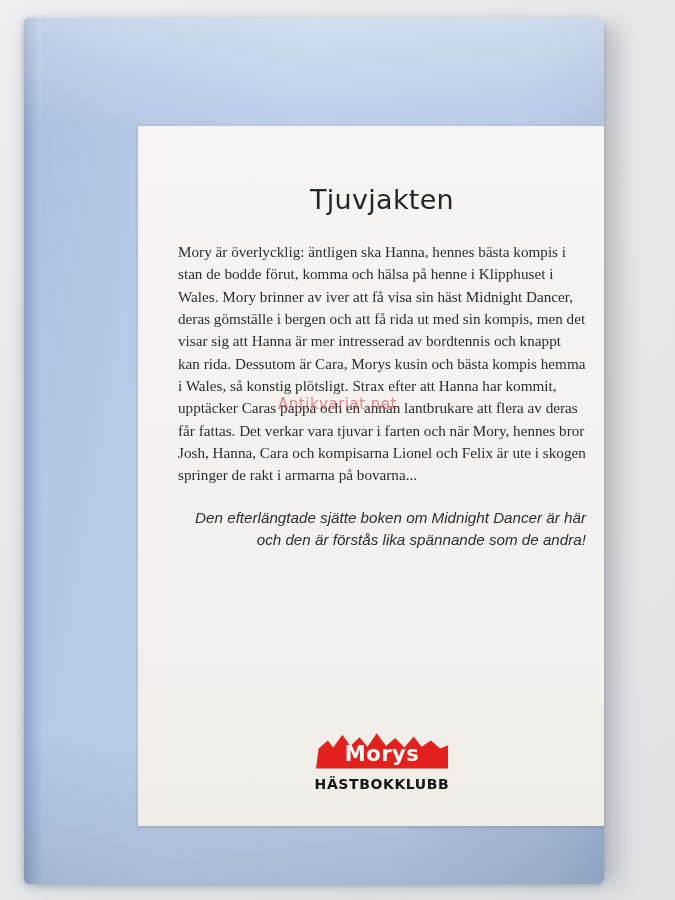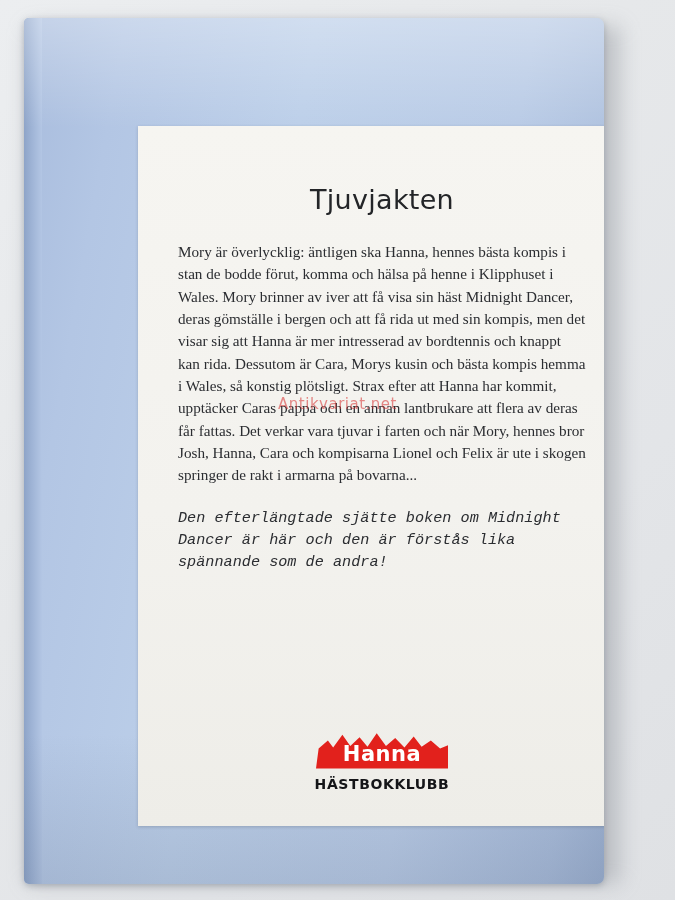--- a/index.html
+++ b/index.html
@@ -102,27 +102,28 @@
     font-family: Liberation Serif, serif;
     font-size: 15.2px;
     line-height: 1.47;
     text-align: left;
     color: #2b2d31;
     margin: 0;
     white-space: pre-line;
   }
 
   .blurb-italic {
-    font-family: Liberation Mono, monospace;
+    font-family: Liberation Sans, sans-serif;
     font-style: italic;
     font-size: 15.2px;
     line-height: 1.47;
     color: #2b2d31;
     margin: 20px 0 0 0;
     white-space: pre-line;
+    text-align: right;
   }
 
   
   .logo-block {
     position: absolute;
     left: 0;
     right: 0;
     bottom: 34px;
     text-align: center;
   }
@@ -192,21 +193,21 @@
     <div class="panel">
       <div class="panel-inner">
         <h1 class="blurb-title">Tjuvjakten</h1>
         <p class="blurb-body">Mory är överlycklig: äntligen ska Hanna, hennes bästa kompis i stan de bodde förut, komma och hälsa på henne i Klipphuset i Wales. Mory brinner av iver att få visa sin häst Midnight Dancer, deras gömställe i bergen och att få rida ut med sin kompis, men det visar sig att Hanna är mer intresserad av bordtennis och knappt kan rida. Dessutom är Cara, Morys kusin och bästa kompis hemma i Wales, så konstig plötsligt. Strax efter att Hanna har kommit, upptäcker Caras pappa och en annan lantbrukare att flera av deras får fattas. Det verkar vara tjuvar i farten och när Mory, hennes bror Josh, Hanna, Cara och kompisarna Lionel och Felix är ute i skogen springer de rakt i armarna på bovarna...</p>
         <p class="blurb-italic">Den efterlängtade sjätte boken om Midnight Dancer är här och den är förstås lika spännande som de andra!</p>
       </div>
 
       <div class="logo-block">
         <div class="logo-mark">
           <div class="logo-burst"></div>
-          <div class="logo-word">Hanna</div>
+          <div class="logo-word">Morys</div>
         </div>
         <div class="logo-sub">HÄSTBOKKLUBB</div>
       </div>
     </div>
   </div>
 
   <div class="watermark">Antikvariat.net</div>
 
 </div>
 

